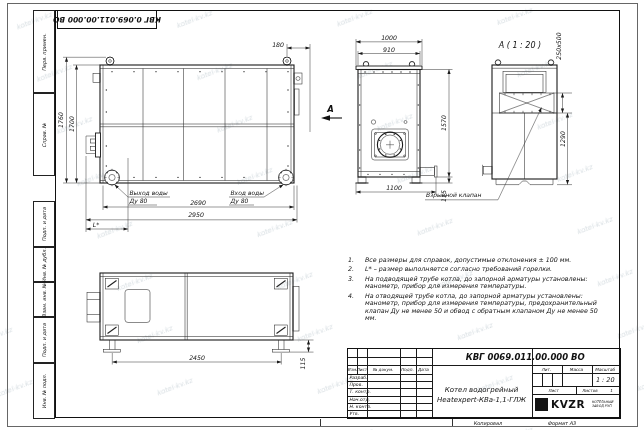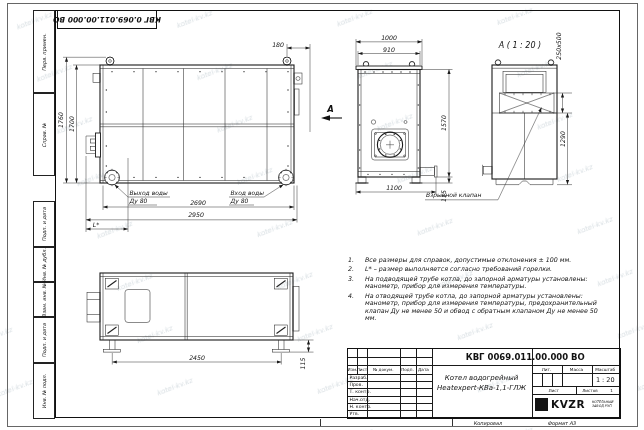--- a/index.html
+++ b/index.html
@@ -25,26 +25,26 @@
   .dtitle{font:italic 8px "DejaVu Sans",sans-serif;fill:#111;}
   .wmt{font:italic 7px "DejaVu Sans",sans-serif;fill:#a5b4bd;}
   .notes{position:absolute;left:348px;top:256px;width:250px;}
   .note{display:flex;font-size:6.3px;font-style:italic;line-height:1.18;margin-bottom:2px;}
   .note-num{width:17px;flex:none;}
   .note-text{flex:1;}
   .tb{position:absolute;left:347px;top:348px;width:274px;height:71px;border:1.5px solid #111;box-sizing:border-box;}
   .tb .hl{position:absolute;height:0;border-top:0.8px solid #1a1a1a;}
   .tb .vl{position:absolute;width:0;border-left:0.8px solid #1a1a1a;}
   .tb .cell{position:absolute;display:flex;align-items:center;justify-content:center;
-            box-sizing:border-box;white-space:nowrap;}
+            font-style:italic;box-sizing:border-box;white-space:nowrap;}
   .tb .left{justify-content:flex-start;padding-left:1.5px;}
   .docnum{font-size:8.5px;font-weight:bold;}
   .f4{font-size:4.2px;} .f46{font-size:4.6px;} .f65{font-size:6.5px;}
   .ttl{position:absolute;left:83.5px;top:16px;width:100px;height:52px;text-align:center;
-       font-style:italic;font-size:7px;line-height:9.5px;padding-top:9px;box-sizing:border-box;}
+       font-style:italic;font-size:7px;line-height:9.5px;padding-top:21px;box-sizing:border-box;}
   .logo-box{position:absolute;left:187px;top:49px;width:13px;height:13px;background:#141414;}
   .logo-txt{position:absolute;left:203px;top:49px;font-size:10.5px;font-weight:bold;letter-spacing:0.5px;font-style:normal;}
   .company{position:absolute;left:244px;top:51px;font-size:3.3px;line-height:4.2px;font-style:italic;}
   .foot{position:absolute;top:419.5px;height:7px;font-size:5px;font-style:italic;display:flex;
         align-items:center;justify-content:center;}
   .btick{position:absolute;top:419px;height:7px;width:0;border-left:0.8px solid #333;}
 </style>
 </head>
 <body>
 

